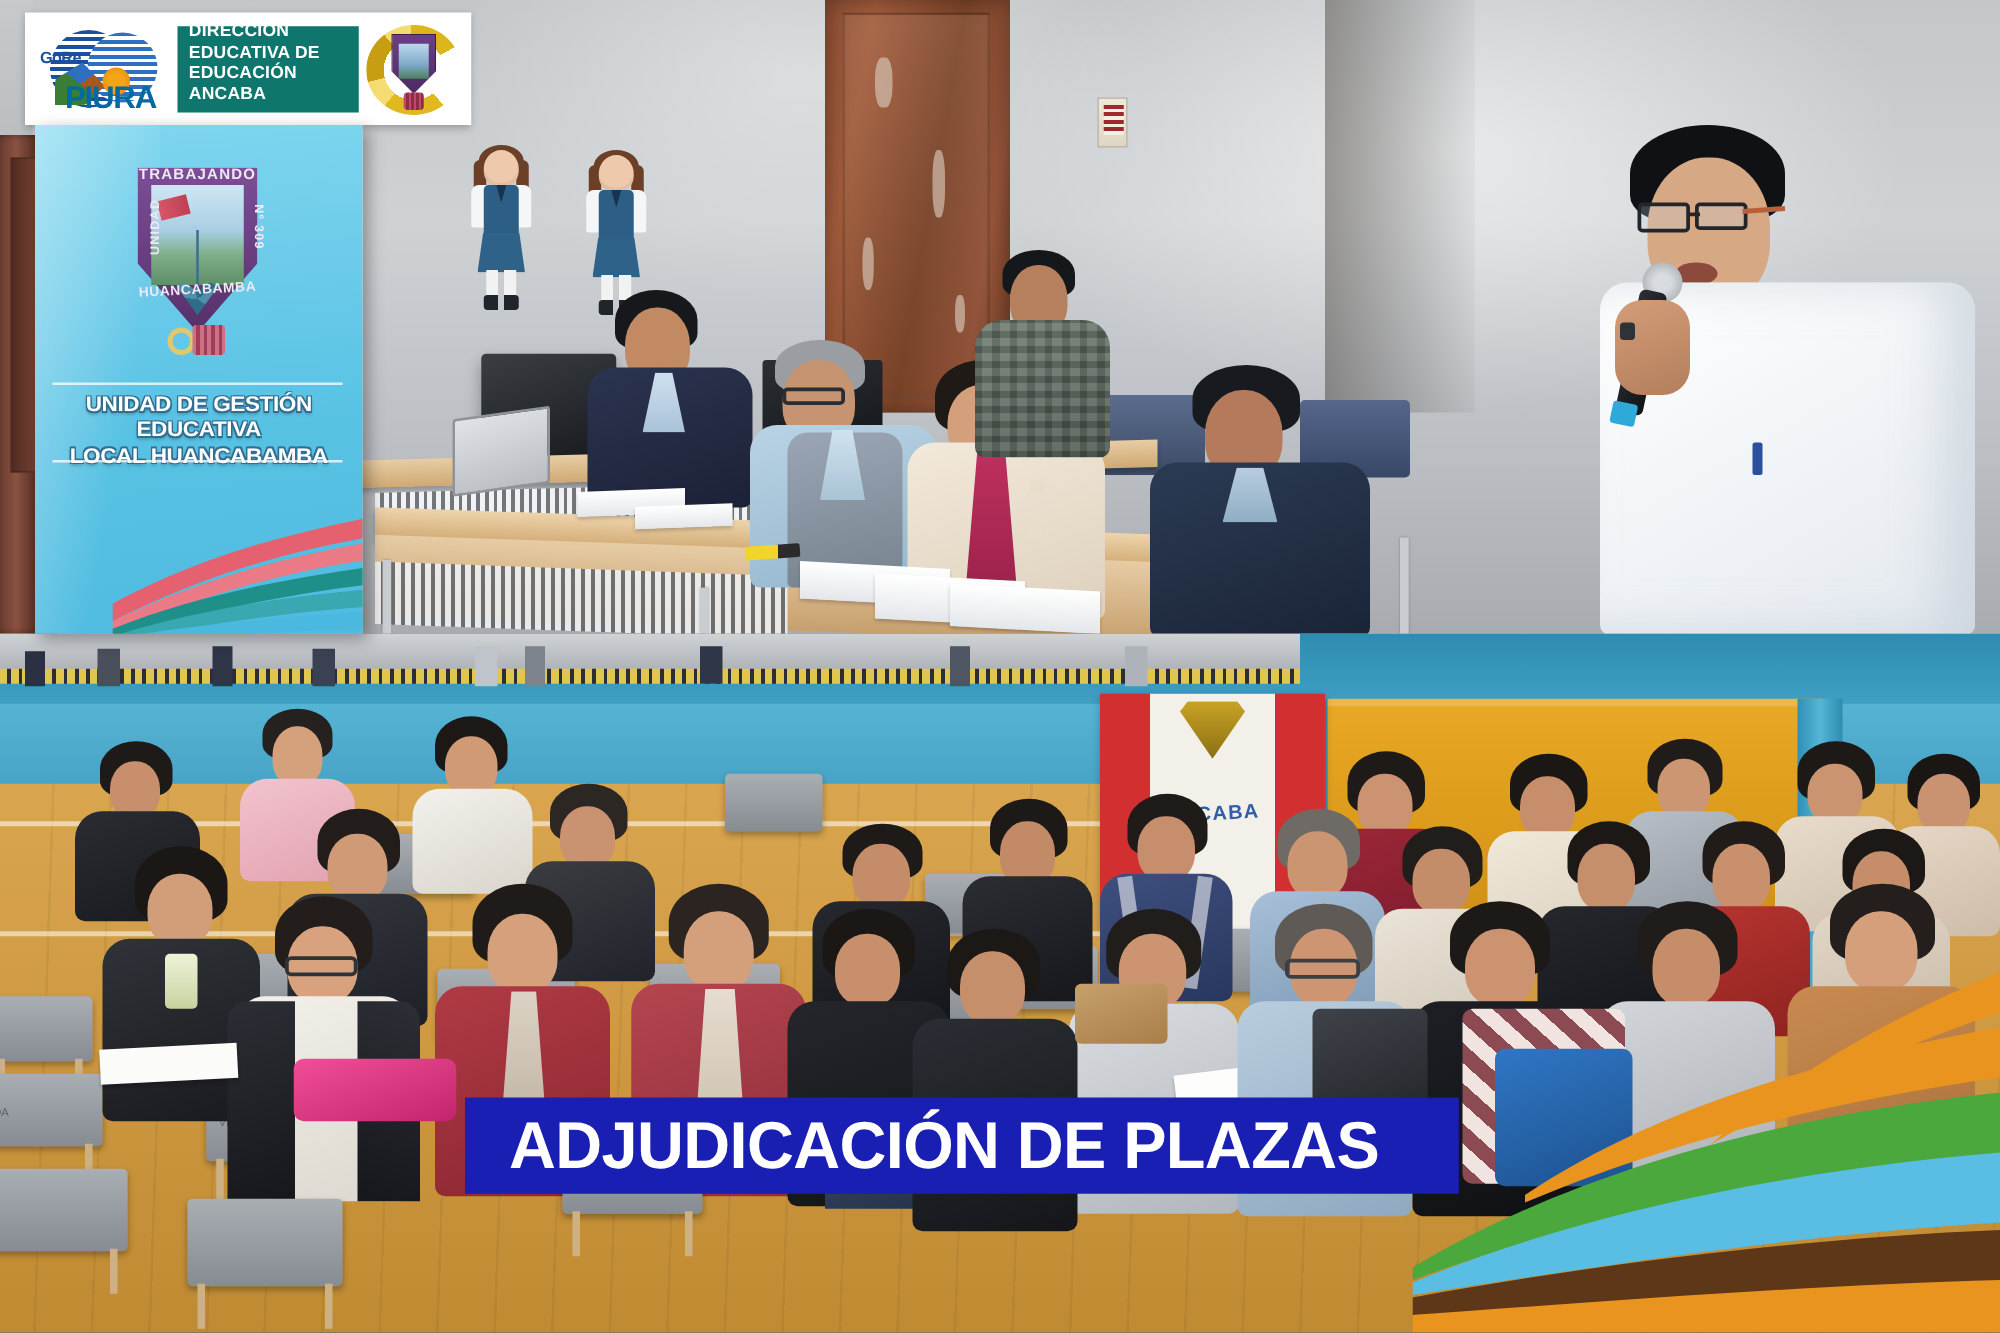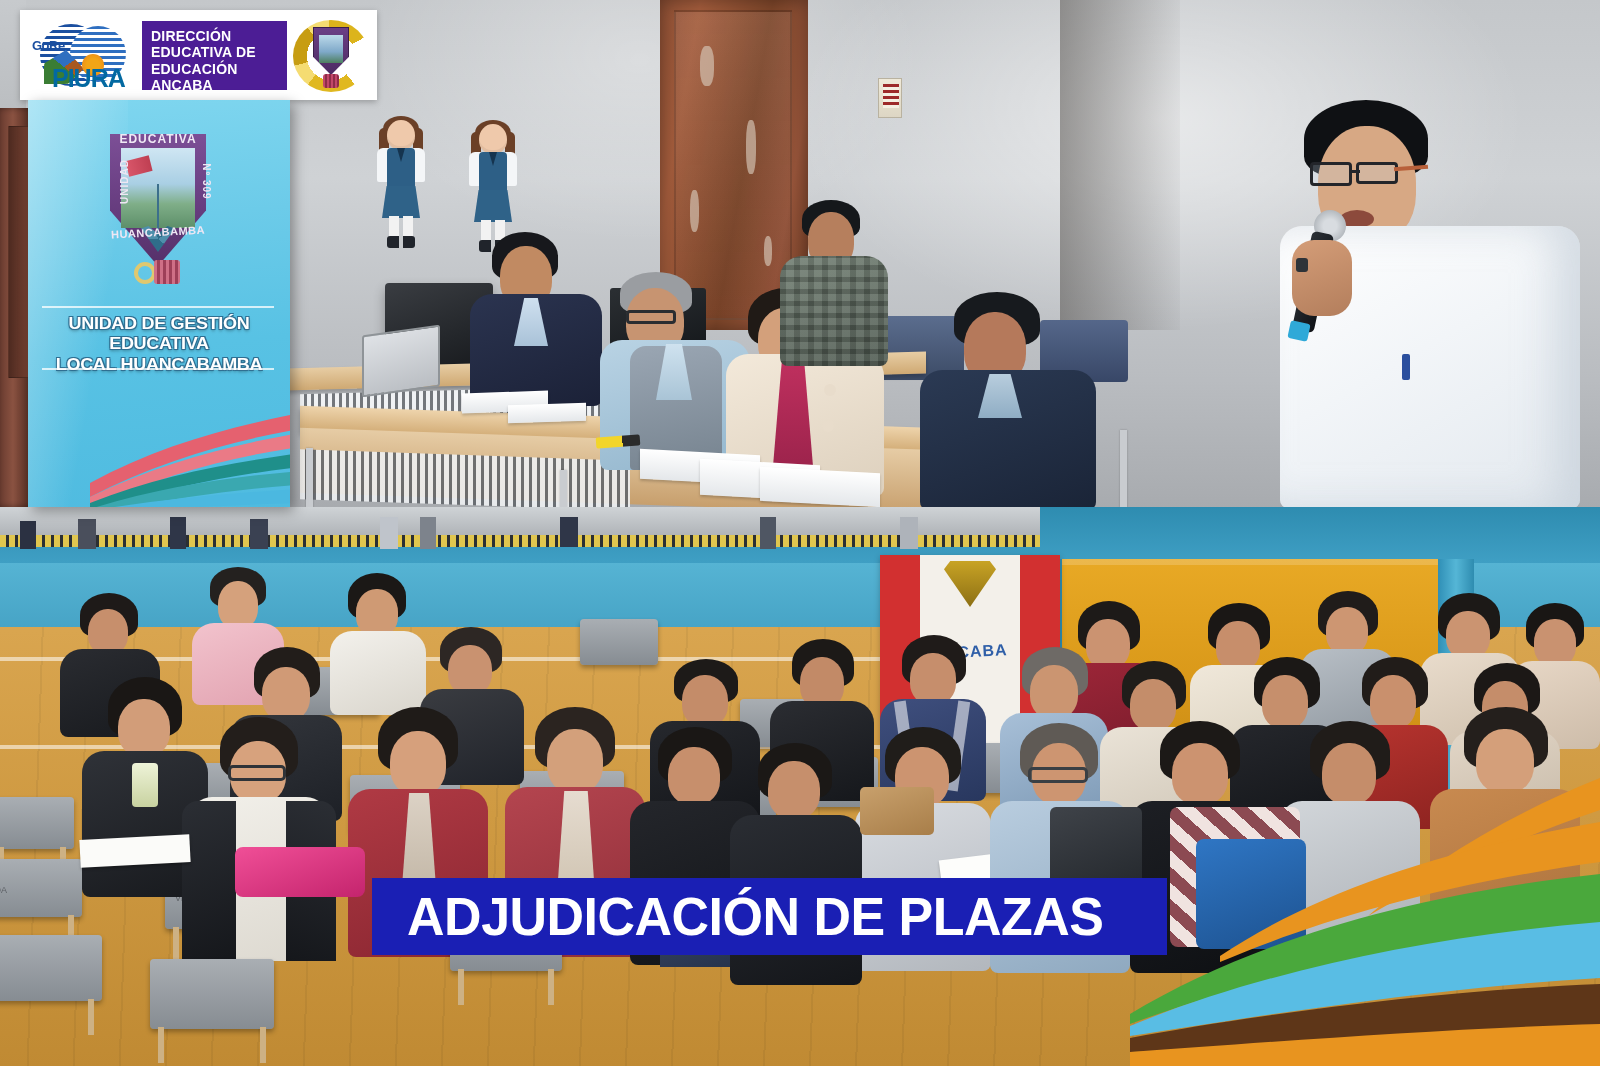--- a/index.html
+++ b/index.html
@@ -259,22 +259,22 @@
   }
   .gore-text{
     position:absolute; left:6px; top:18px; font-size:13px; font-weight:800; color:#1b4fa0;
     letter-spacing:-.5px;
   }
   .piura-text{
     position:absolute; left:26px; top:44px; font-size:25px; font-weight:900; color:#0369a1;
     letter-spacing:-1px;
   }
   .dre-block{
-    flex:1 1 auto; background:#4c1d95; color:#fff; padding:7px 9px; height:69px;
-    display:flex; flex-direction:column; justify-content:flex-start;
+    flex:1 1 auto; background:#0f766e; color:#fff; padding:7px 9px; height:69px;
+    display:flex; flex-direction:column; justify-content:flex-end;
   }
   .dre-block div{ font-size:14px; font-weight:800; line-height:1.18; letter-spacing:.2px; }
   .crest-sm{
     position:relative; flex:0 0 80px; width:80px; height:82px;
   }
   .crest-sm .laurel{
     position:absolute; left:2px; top:6px; width:76px; height:72px; border-radius:50%;
     background:
       radial-gradient(circle at 50% 50%, rgba(255,255,255,1) 0 46%, rgba(255,255,255,0) 46%),
       conic-gradient(from 140deg,#e0b820 0 22%, #f5dc72 22% 32%, #c79d12 32% 50%, #f5dc72 50% 60%, #dcb41c 60% 78%, rgba(255,255,255,0) 78% 100%);
@@ -796,21 +796,21 @@
   </div>
 
   <div class="rollup">
     <div class="sheen"></div>
     <div class="ru-crest">
       <div class="laurel"></div>
       <div class="shield"></div>
       <div class="scene">
           <div class="agave"></div>
         </div>
-      <div class="t-top">EDUCATIVA</div>
+      <div class="t-top">TRABAJANDO</div>
       <div class="t-left">UNIDAD</div>
       <div class="t-right">Nº 309</div>
       <div class="t-bot">HUANCABAMBA</div>
       <div class="tassel">
           <div class="knot"></div>
           <div class="fringe"></div>
         </div>
     </div>
 
     <div class="ru-rule" style="top:206px;"></div>

